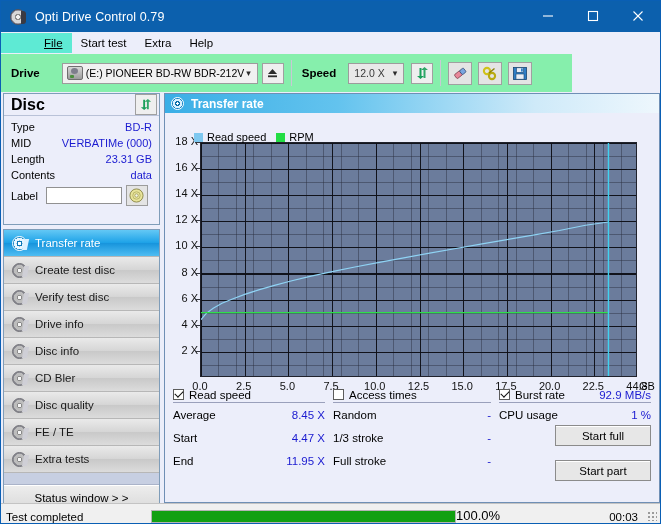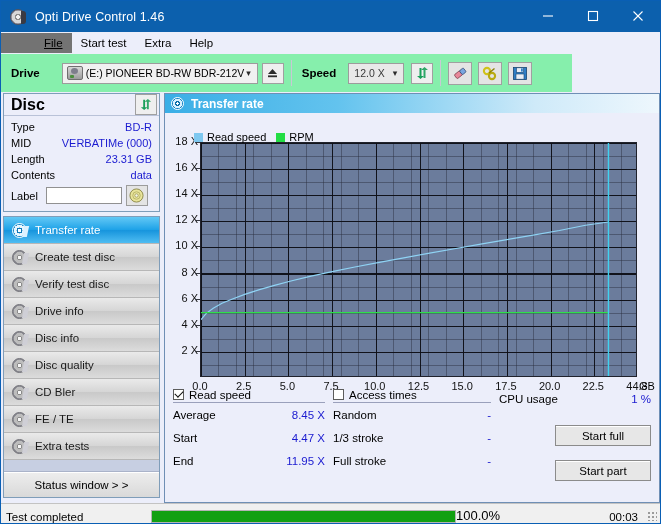--- a/index.html
+++ b/index.html
@@ -45,21 +45,21 @@
 
   
   #menubar{
     position:absolute;left:0;top:31px;width:659px;height:22px;
     background:#eceefa;display:flex;align-items:center;
   }
   .menu-item{
     padding:3px 9px;font-size:11.5px;color:#000;line-height:14px;
   }
   .menu-item u{text-decoration:underline;}
-  .menu-item.sel{background:#737373;padding-left:43px;}
+  .menu-item.sel{background:#5eead4;padding-left:43px;}
 
   
   #drivebar{
     position:absolute;left:0;top:53px;width:571px;height:38px;
     background:#86efac;display:flex;align-items:center;
   }
   #drive-label{margin-left:10px;font-weight:bold;font-size:11.5px;color:#000;}
   #drive-combo{
     margin-left:22px;width:196px;height:21px;
     background:#f1f1f1;border:1px solid #9c9c9c;
@@ -109,21 +109,21 @@
     height:21px;display:flex;align-items:center;justify-content:space-between;
     border-bottom:1px solid #b9c2d8;padding:0 2px 0 7px;
   }
   #disc-head span{font-weight:bold;font-size:16px;}
   .disc-row{
     display:flex;justify-content:space-between;align-items:center;
     padding:0 7px;height:16px;font-size:11px;
   }
   .disc-row .k{color:#000;}
   .disc-row .v{color:#1a1ad0;}
-  #label-row{display:flex;align-items:center;padding:2px 4px 4px 7px;gap:4px;}
+  #label-row{display:flex;align-items:center;padding:2px 4px 17px 7px;gap:4px;}
   #label-row .k{font-size:11px;}
   #label-input{
     width:76px;height:17px;background:#fff;border:1px solid #919191;box-sizing:border-box;
     margin-left:4px;
   }
   #cd-btn{
     width:22px;height:21px;background:#e4e4e4;border:1px solid #9c9c9c;
     display:flex;align-items:center;justify-content:center;box-sizing:border-box;
   }
 
@@ -250,21 +250,21 @@
     background-image:radial-gradient(#9a9a9a 40%, transparent 41%);
     background-size:4px 4px;}
 </style>
 </head>
 <body>
 
 <div id="app">
 
   <div id="titlebar">
     <div id="title-icon"></div>
-    <div id="title-text">Opti Drive Control 1.46</div>
+    <div id="title-text">Opti Drive Control 0.79</div>
     <div id="wbtns">
       <div class="wbtn">
         <svg width="12" height="12" viewBox="0 0 12 12">
             <line x1="1" y1="6" x2="11" y2="6" stroke="#fff" stroke-width="1.1"></line>
           </svg>
       </div>
       <div class="wbtn">
         <svg width="12" height="12" viewBox="0 0 12 12">
             <rect x="1.5" y="1.5" width="9" height="9" fill="none" stroke="#fff" stroke-width="1.1"></rect>
           </svg>
@@ -397,25 +397,25 @@
       <div class="nav-item">
         <span class="disc-ico"></span>
         <span>Drive info</span>
       </div>
       <div class="nav-item">
         <span class="disc-ico"></span>
         <span>Disc info</span>
       </div>
       <div class="nav-item">
         <span class="disc-ico"></span>
+        <span>CD Bler</span>
+      </div>
+      <div class="nav-item">
+        <span class="disc-ico"></span>
         <span>Disc quality</span>
-      </div>
-      <div class="nav-item">
-        <span class="disc-ico"></span>
-        <span>CD Bler</span>
       </div>
       <div class="nav-item">
         <span class="disc-ico"></span>
         <span>FE / TE</span>
       </div>
       <div class="nav-item">
         <span class="disc-ico"></span>
         <span>Extra tests</span>
       </div>
       <div class="nav-spacer"></div>
@@ -516,20 +516,25 @@
           <span class="k">1/3 stroke</span>
           <span class="v">-</span>
         </div>
         <div class="srow">
           <span class="k">Full stroke</span>
           <span class="v">-</span>
         </div>
       </div>
 
       <div class="col" id="c3">
+        <div class="col-head">
+          <span class="chk on"></span>
+          <span class="ttl">Burst rate</span>
+          <span class="brate-v">92.9 MB/s</span>
+        </div>
         <div class="srow">
           <span class="k">CPU usage</span>
           <span class="v">1 %</span>
         </div>
       </div>
 
       <div id="btnwrap">
         <div class="btn">
           <span>Start full</span>
         </div>

